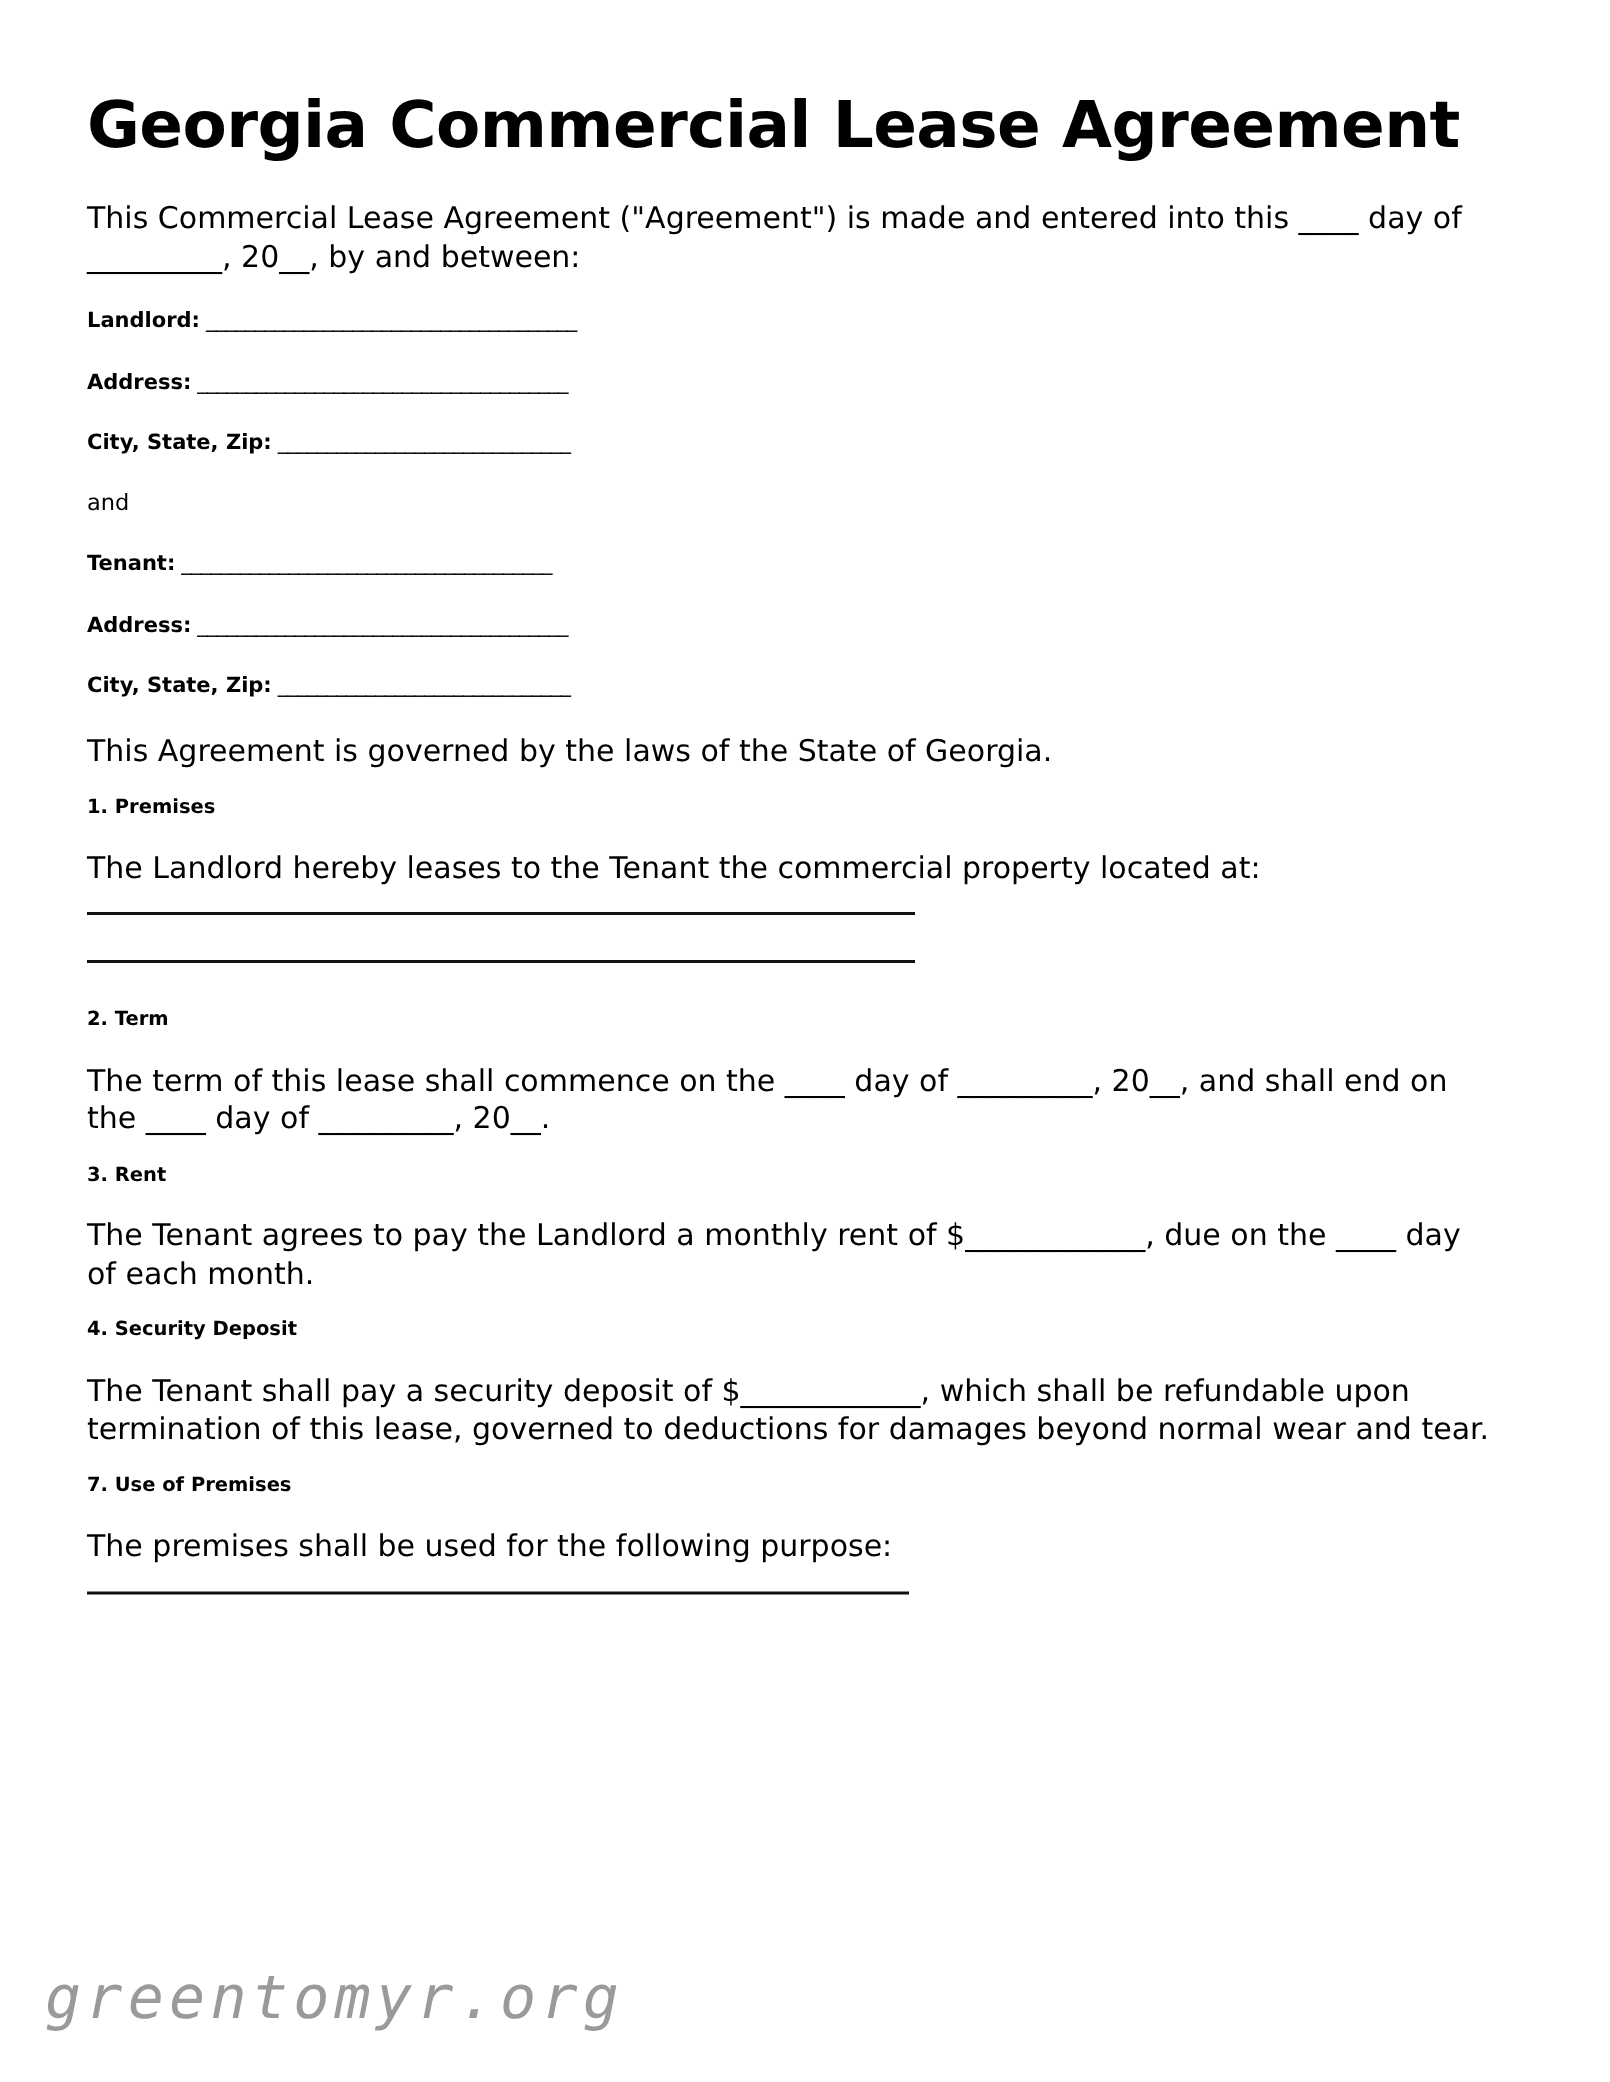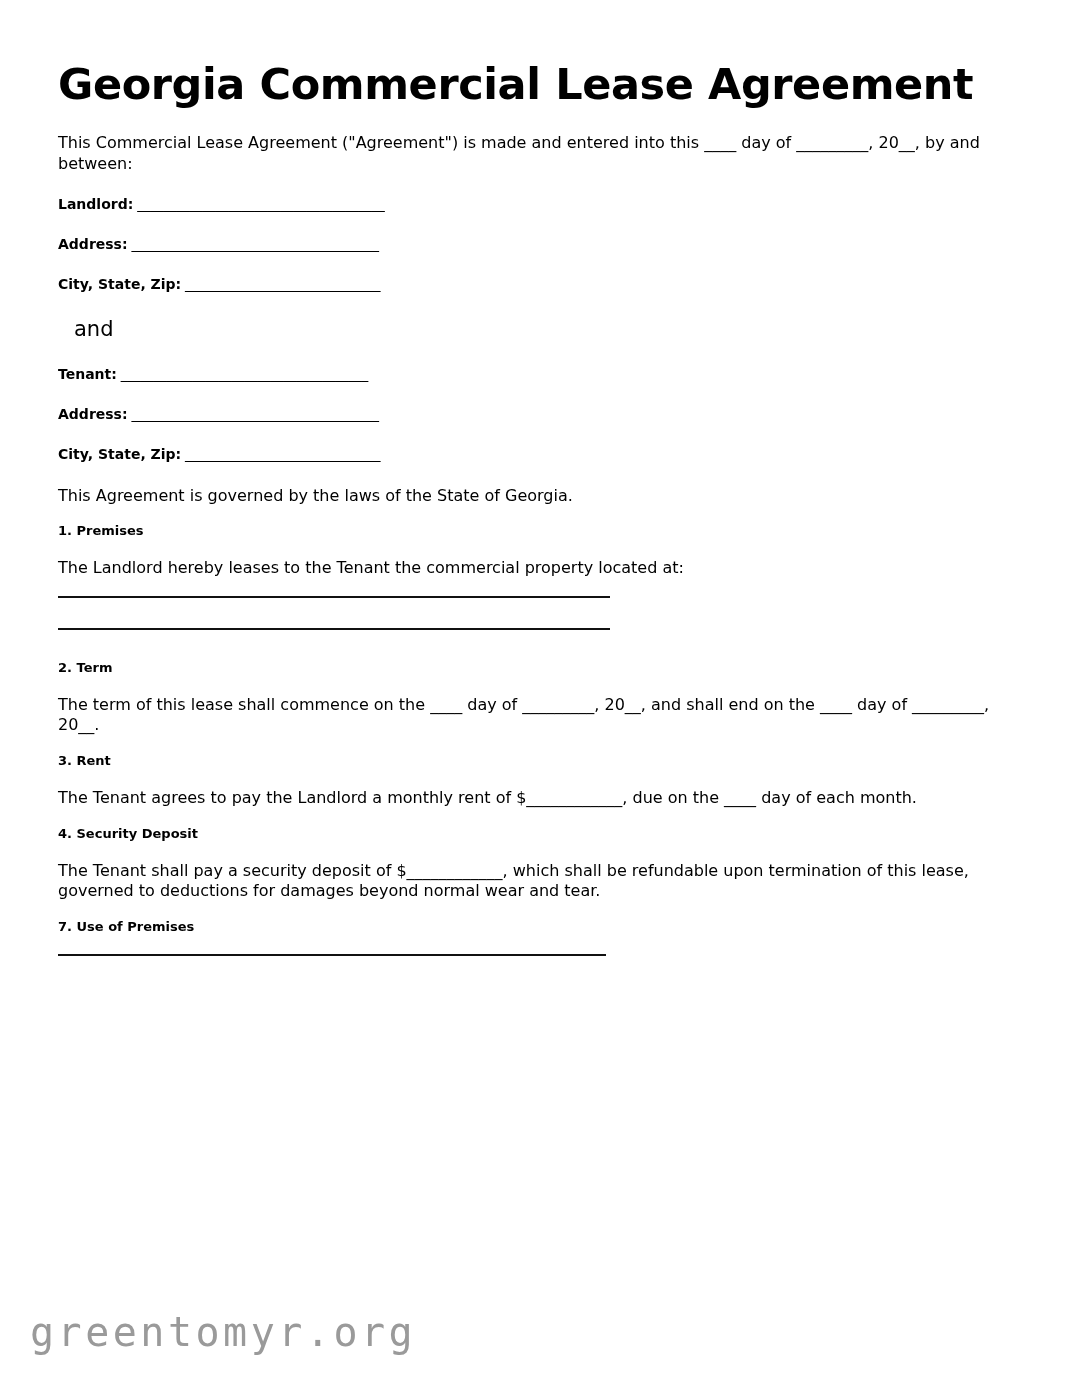--- a/index.html
+++ b/index.html
@@ -28,21 +28,21 @@
   .doc-title {
     font-size: 43px;
     font-weight: bold;
     letter-spacing: -0.4px;
     line-height: 1.05;
     margin: 0 0 26px 0;
     white-space: nowrap;
   }
 
   .para {
-    font-size: 16px;
+    font-size: 20px;
     line-height: 1.28;
     margin: 0 0 21px 0;
     max-width: 940px;
   }
 
   .para-tight {
     margin-bottom: 17px;
   }
 
   .field-row {
@@ -52,23 +52,23 @@
     white-space: nowrap;
   }
   .field-label {
     font-weight: bold;
   }
   .field-fill {
     letter-spacing: -0.5px;
   }
 
   .plain-and {
-    font-size: 21px;
+    font-size: 15px;
     line-height: 1.3;
-    margin: 0 0 22px 16px;
+    margin: 0 0 22px 0;
   }
 
   .section-heading {
     font-size: 13px;
     font-weight: bold;
     line-height: 1.25;
     margin: 0 0 19px 0;
   }
 
   .blank-line {
@@ -84,20 +84,21 @@
   .watermark {
     position: absolute;
     left: 30px;
     top: 1312px;
     font-family: "DejaVu Sans Mono", "Liberation Mono", monospace;
     font-size: 40px;
     letter-spacing: 3.5px;
     color: #9a9a9a;
     white-space: nowrap;
     line-height: 1;
+    font-style: italic;
   }
 </style>
 </head>
 <body>
 
 <div class="page">
 
   <h1 class="doc-title">Georgia Commercial Lease Agreement</h1>
 
   <p class="para">This Commercial Lease Agreement ("Agreement") is made and entered into this ____ day of _________, 20__, by and between:</p>
@@ -144,19 +145,20 @@
   <h2 class="section-heading">3. Rent</h2>
 
   <p class="para para-tight">The Tenant agrees to pay the Landlord a monthly rent of $____________, due on the ____ day of each month.</p>
 
   <h2 class="section-heading">4. Security Deposit</h2>
 
   <p class="para para-tight">The Tenant shall pay a security deposit of $____________, which shall be refundable upon termination of this lease, governed to deductions for damages beyond normal wear and tear.</p>
 
   <h2 class="section-heading">7. Use of Premises</h2>
 
+  <p class="para para-tight">The premises shall be used for the following purpose:</p>
 
   <div class="blank-line w-mid"></div>
 
 
   <div class="watermark">greentomyr.org</div>
 
 </div>
 
 </body></html>

